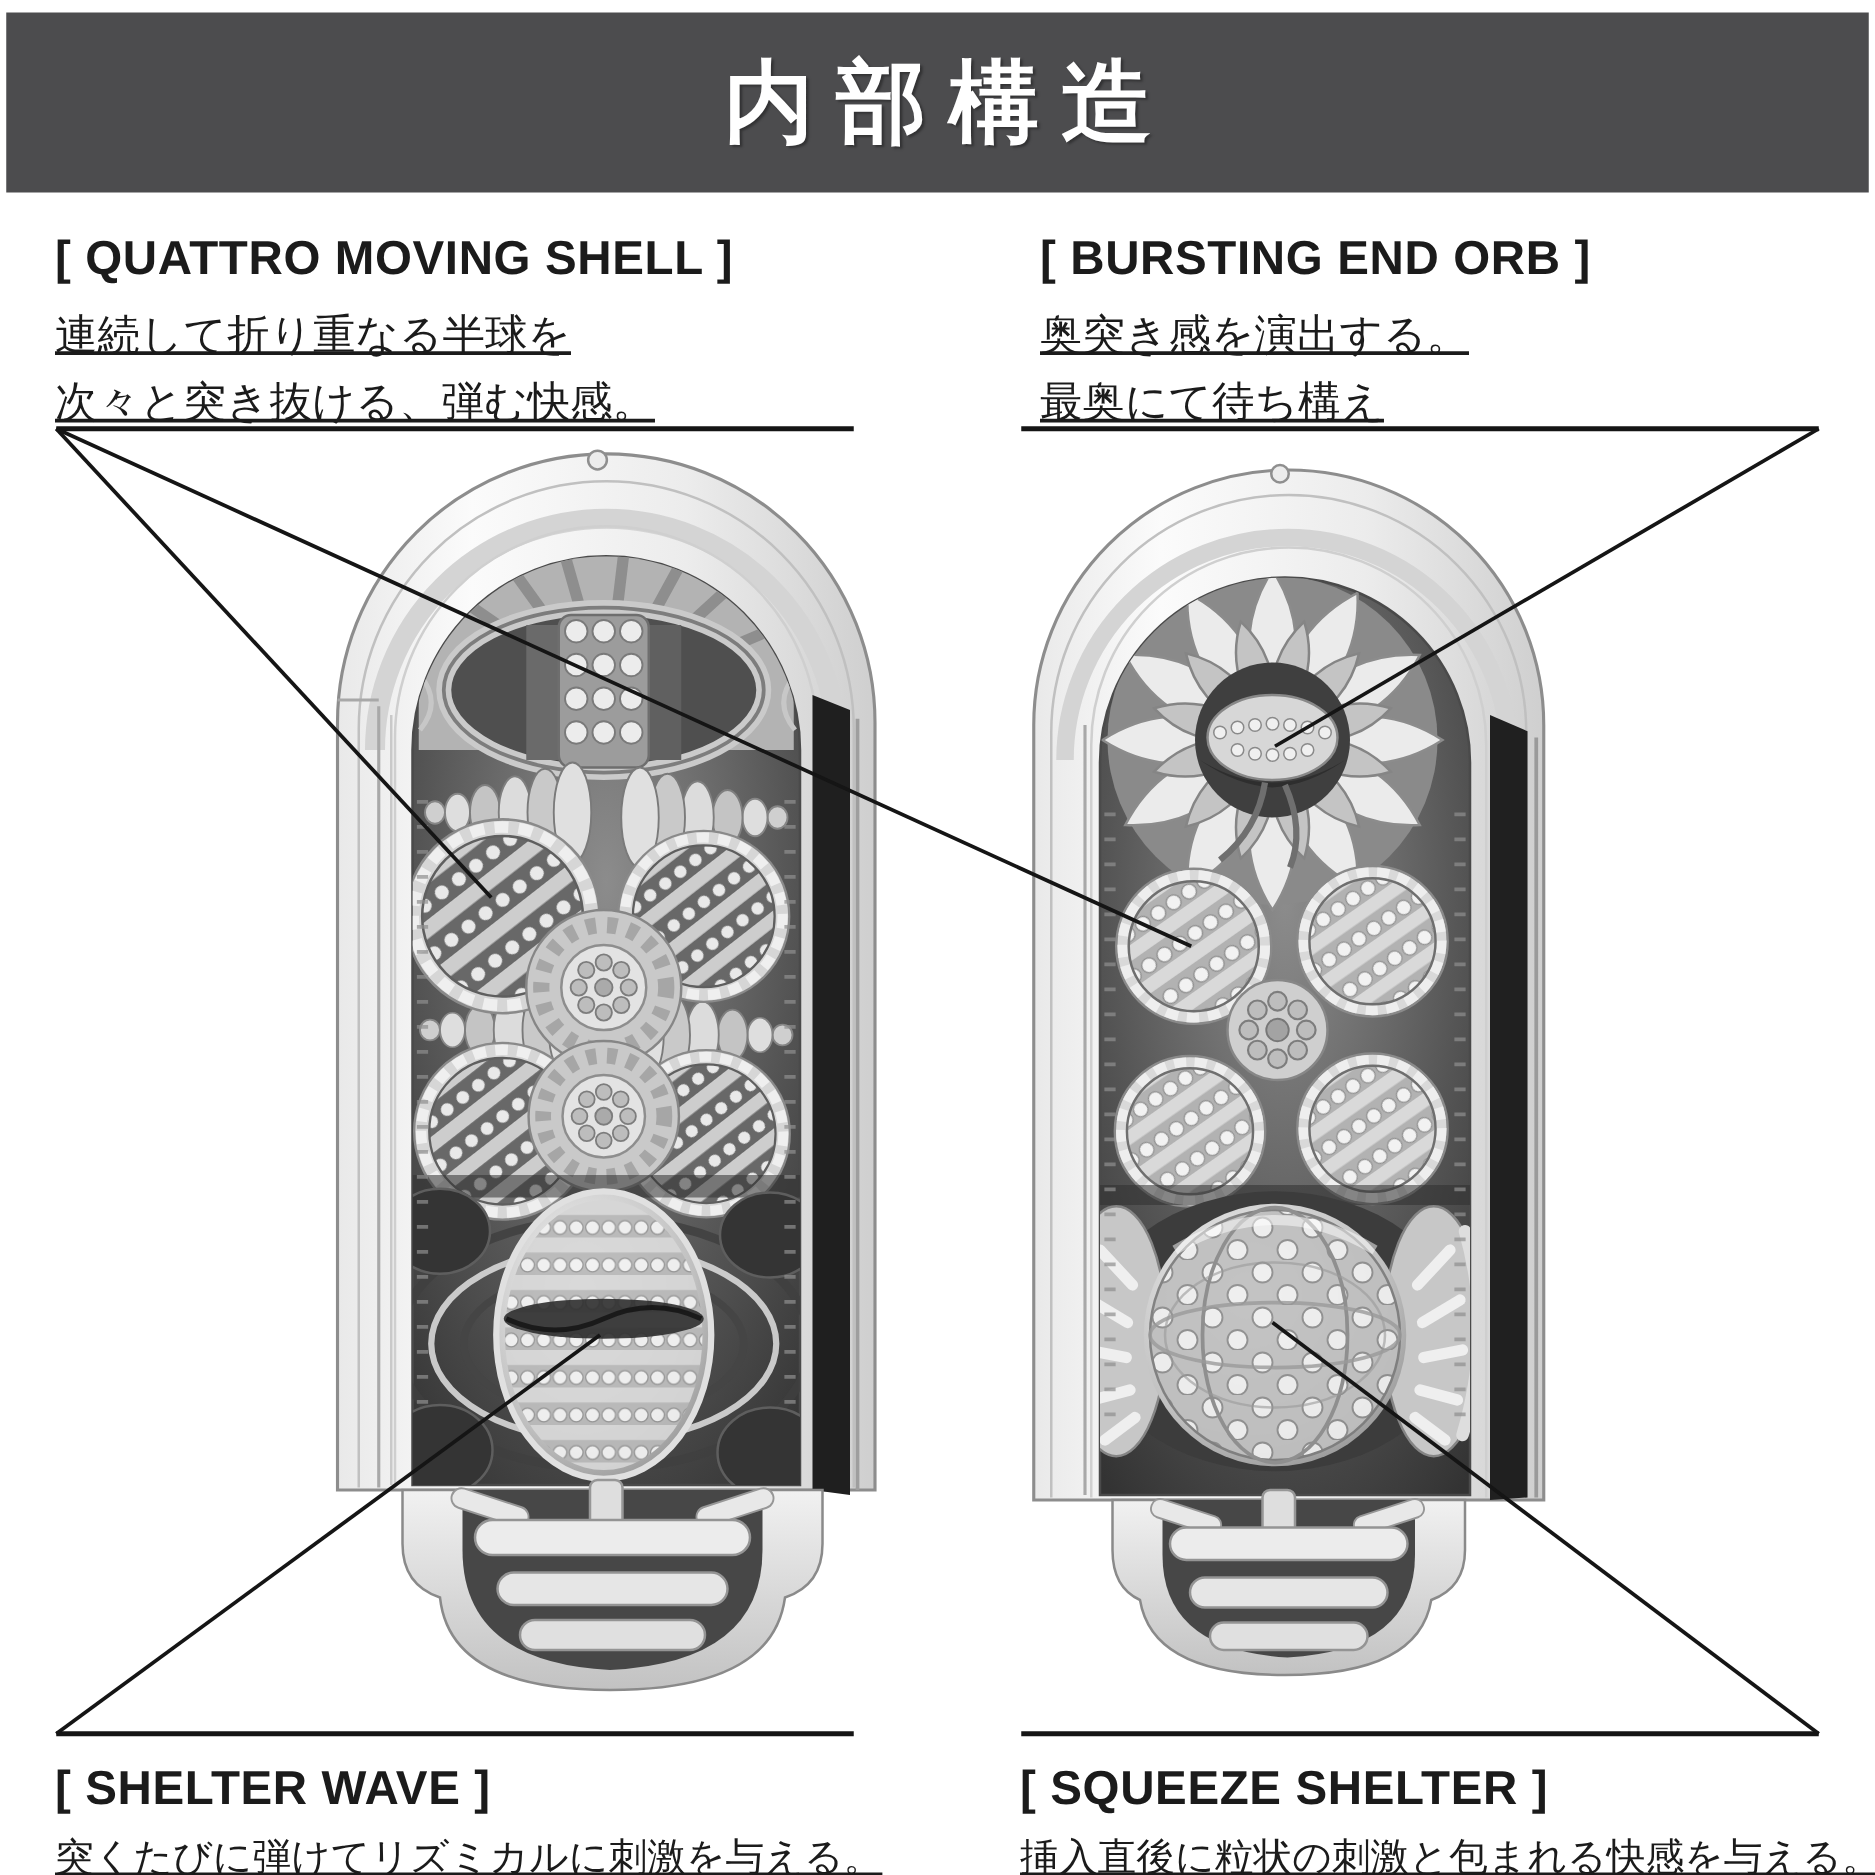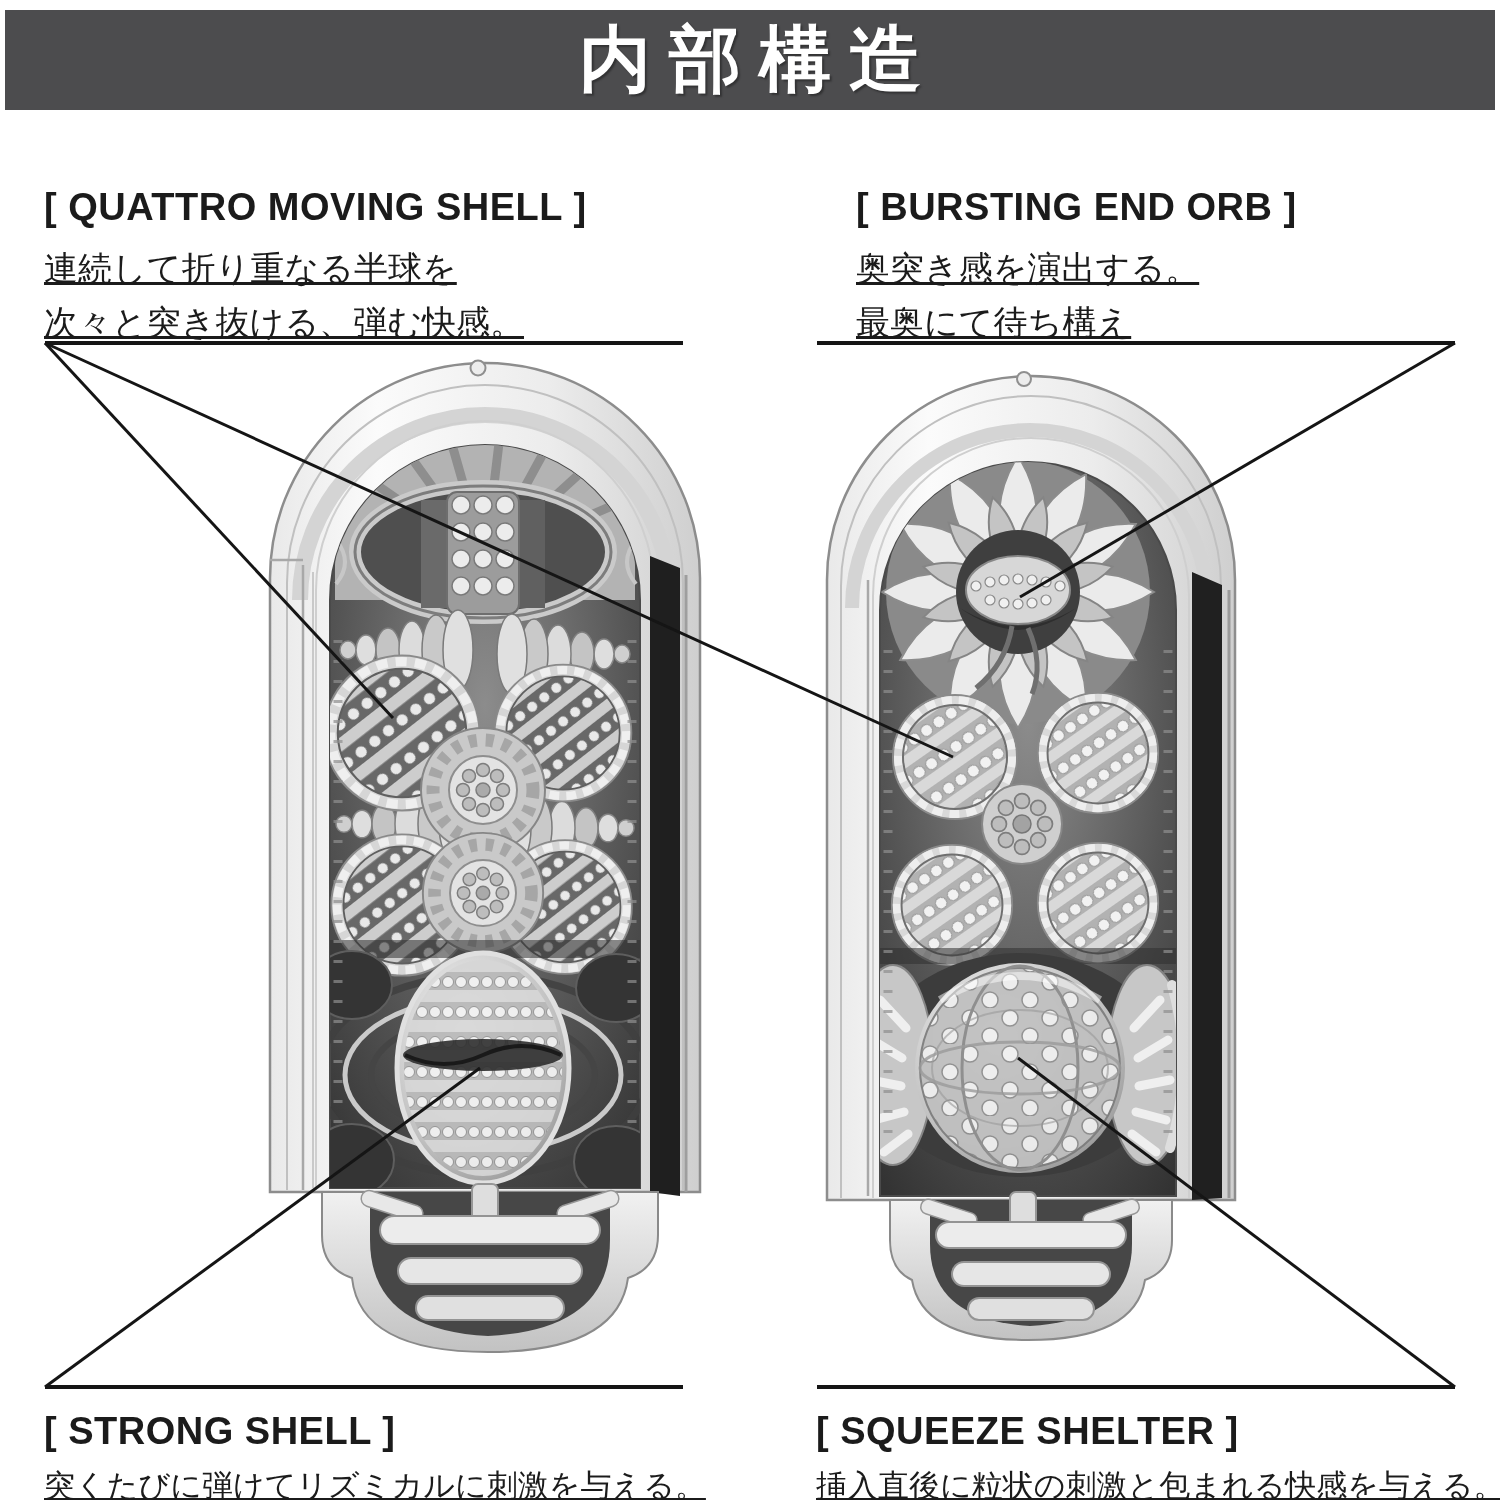--- a/index.html
+++ b/index.html
@@ -3,36 +3,36 @@
 <meta charset="utf-8">
 <style>
   html,body { margin:0; padding:0; }
   body {
     width:1500px; height:1500px; position:relative; background:#ffffff;
     font-family:"Liberation Sans","DejaVu Sans",sans-serif;
     color:var(--label-text,#1b1b1b);
     overflow:hidden;
   }
   .header {
-    position:absolute; left:5px; top:10px; width:1490px; height:100px;
+    position:absolute; left:5px; top:10px; width:1490px; height:144px;
     background:var(--header-bg,#4c4c4e);
     display:flex; align-items:center; justify-content:center;
   }
   .header .title {
     color:var(--header-fg,#ffffff); font-size:72px; font-weight:bold;
     letter-spacing:18px; text-indent:18px; white-space:nowrap;
     text-shadow:2px 2px 2px rgba(0,0,0,0.35);
   }
   .figures-svg { position:absolute; left:0; top:0; width:1500px; height:1500px; }
   .label { position:absolute; z-index:3; }
   .label .title { font-size:38px; font-weight:bold; letter-spacing:0.5px; white-space:nowrap; }
   .label .desc { margin-top:12px; }
   .label .desc-line { font-size:34px; line-height:54px; white-space:nowrap;text-decoration:underline; }
   .label-tl { left:44px;  top:186px; }
-  .label-tr { left:856px; top:186px; }
+  .label-tr { left:832px; top:186px; }
   .label-bl { left:44px;  top:1410px; }
   .label-br { left:816px; top:1410px; }
   .label-bl .desc-line, .label-br .desc-line { font-size:31px; line-height:46px; }
   .label-bl .desc, .label-br .desc { margin-top:10px; }
   .ann { stroke:var(--annotation-line,#151515); stroke-width:3; fill:none; }
   .ul  { stroke:var(--annotation-line,#151515); stroke-width:4; fill:none; }
 </style>
 </head>
 <body>
 
@@ -375,21 +375,21 @@
 
 <div class="label label-tr">
   <div class="title">[ BURSTING END ORB ]</div>
   <div class="desc">
     <div class="desc-line">奥突き感を演出する。</div>
     <div class="desc-line">最奥にて待ち構え</div>
   </div>
 </div>
 
 <div class="label label-bl">
-  <div class="title">[ STRONG SHELL ]</div>
+  <div class="title">[ SHELTER WAVE ]</div>
   <div class="desc">
     <div class="desc-line">突くたびに弾けてリズミカルに刺激を与える。</div>
   </div>
 </div>
 
 <div class="label label-br">
   <div class="title">[ SQUEEZE SHELTER ]</div>
   <div class="desc">
     <div class="desc-line">挿入直後に粒状の刺激と包まれる快感を与える。</div>
   </div>

